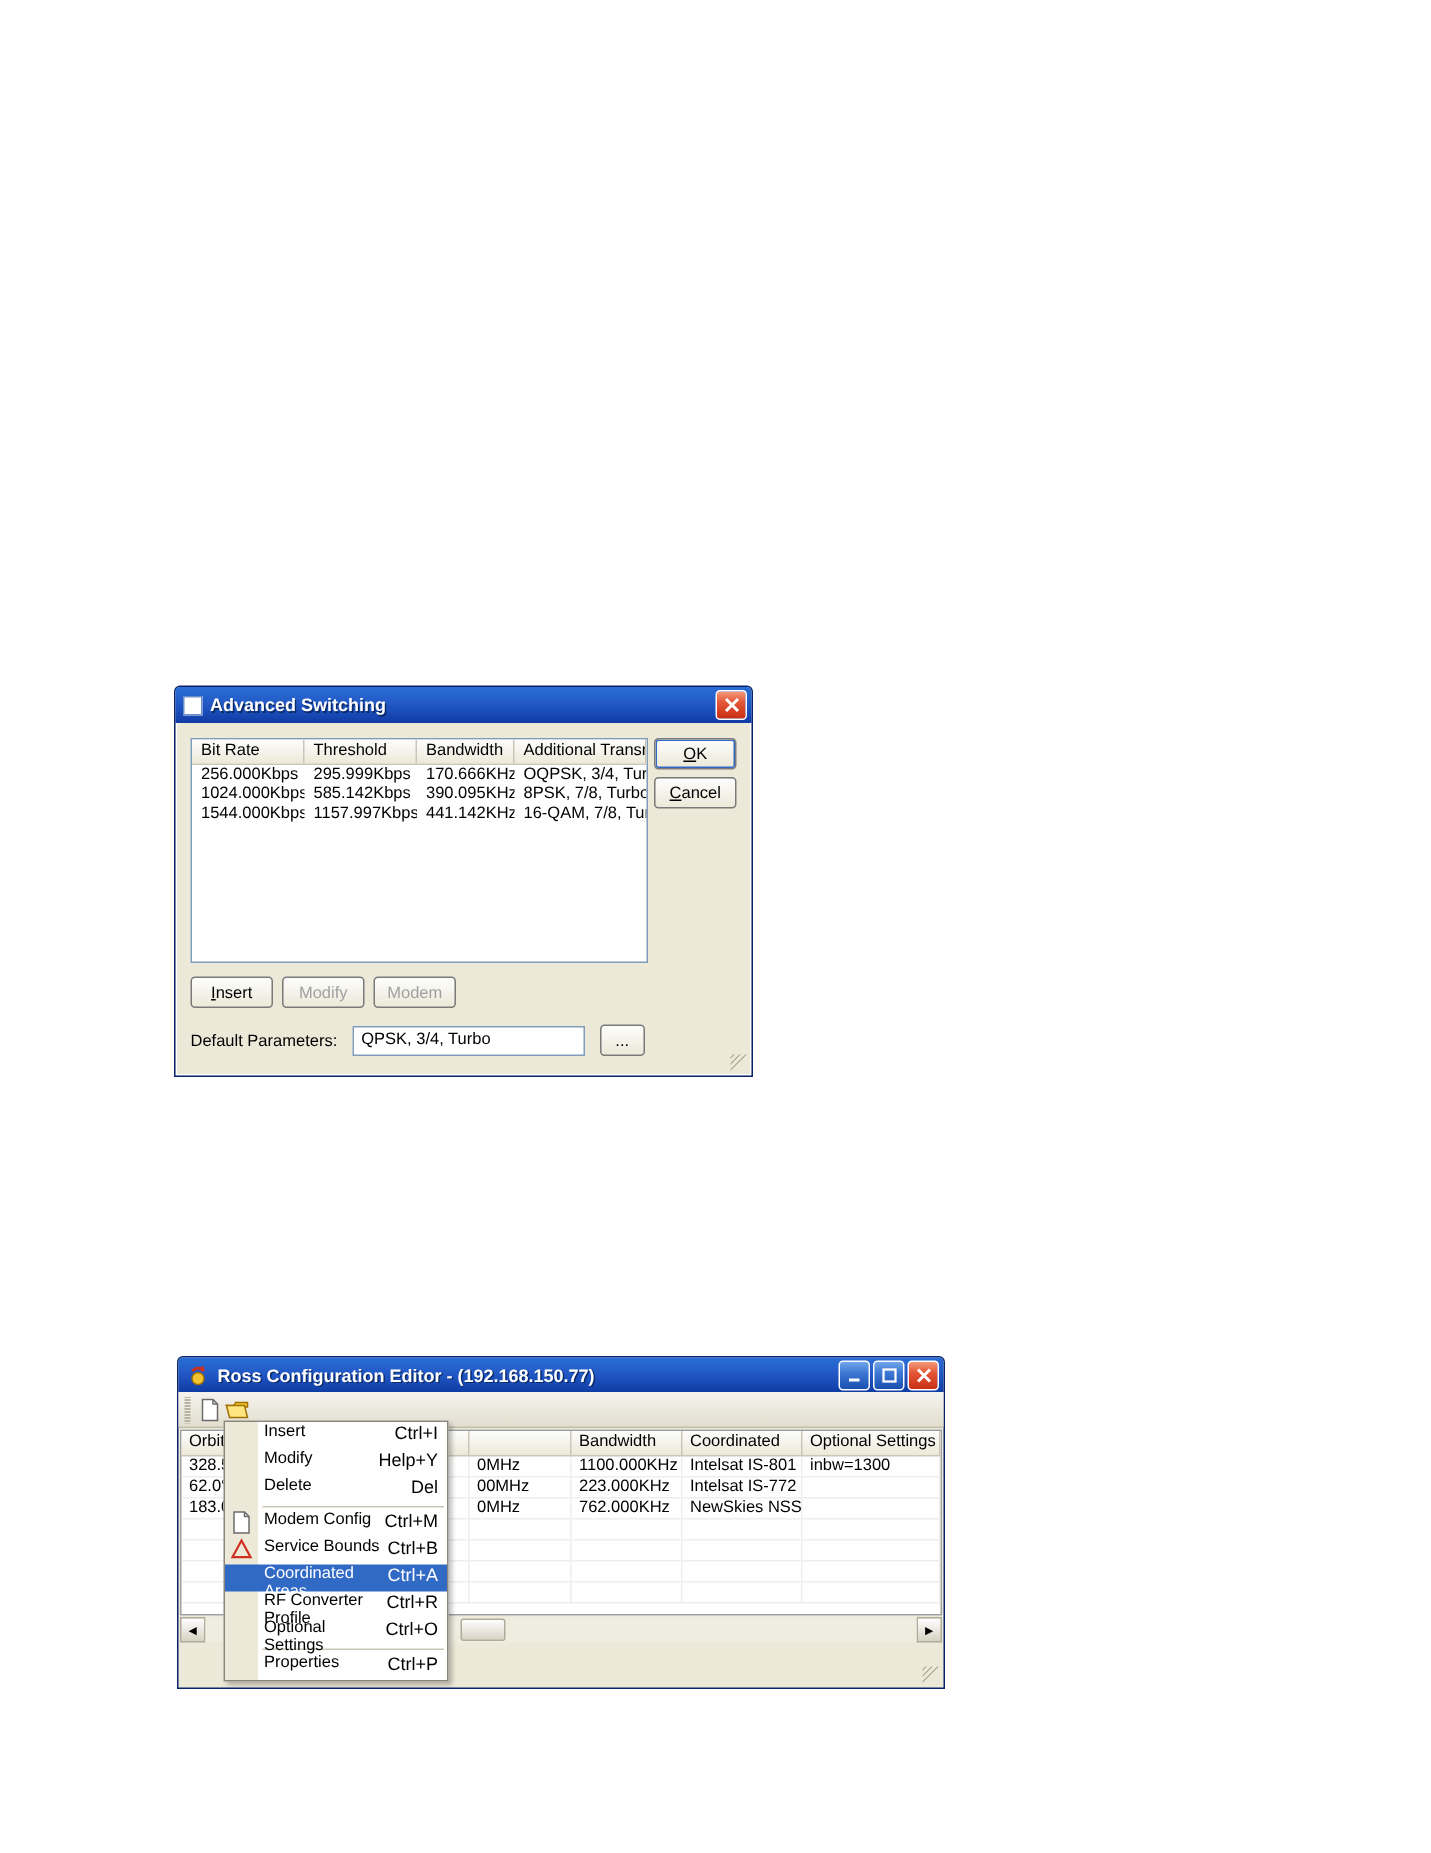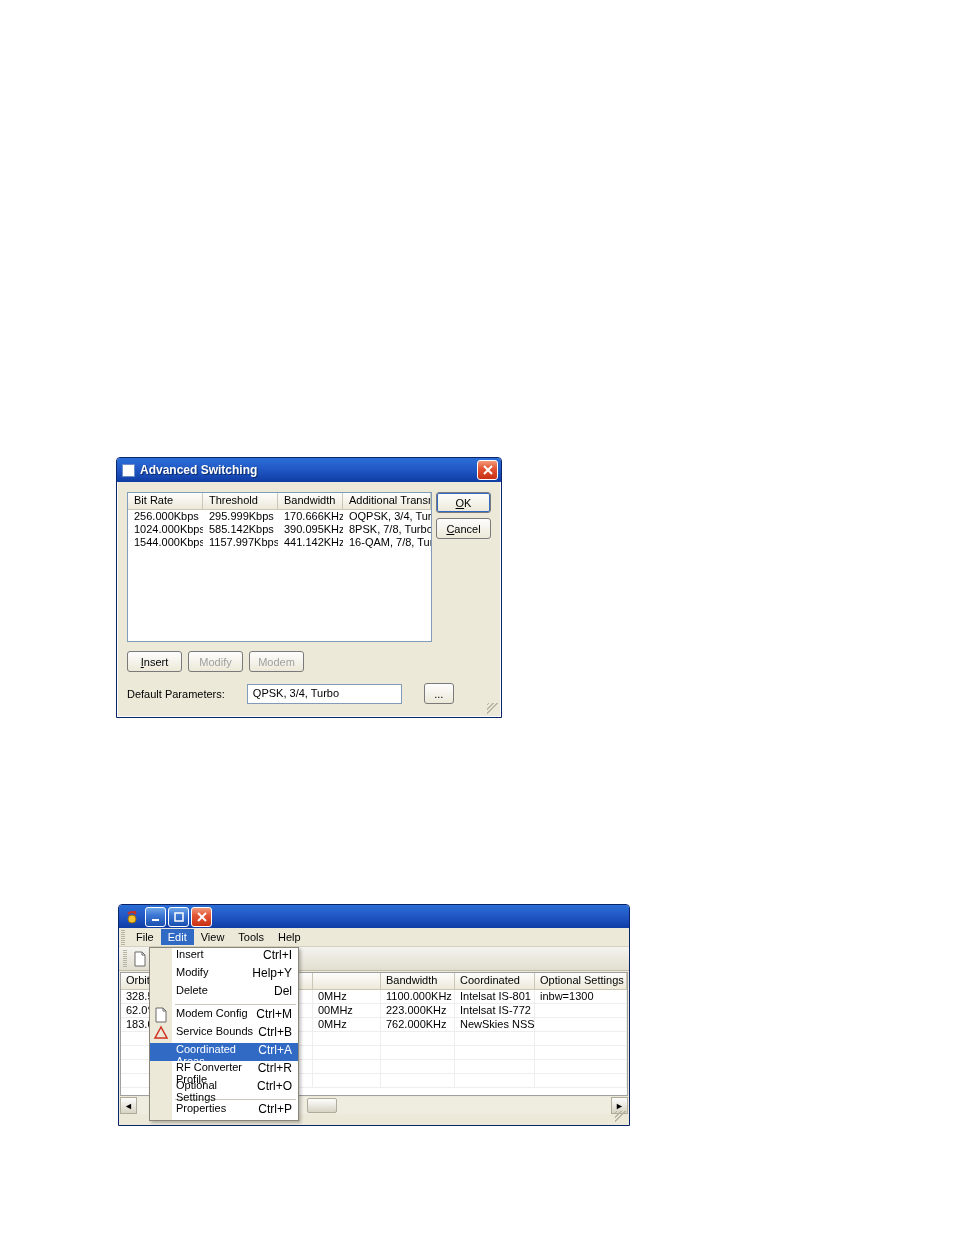--- a/index.html
+++ b/index.html
@@ -90,21 +90,21 @@
     font-size: 11px;
     padding: 0 8px;
     display: inline-flex; align-items: center; justify-content: center;
     text-decoration: none; color: #000;
   }
   .btn.default { box-shadow: 0 0 0 1px #316ac5 inset; }
   .btn.disabled { color: #a0a0a0; }
   .btn u { text-decoration: underline; }
 
   .rowbtns { margin-top: 9px; display: flex; gap: 6px; }
-  .defparams { margin-top: 11px; display: flex; align-items: center; gap: 22px; font-size: 11px; }
+  .defparams { margin-top: 11px; display: flex; align-items: center; gap: 10px; font-size: 11px; }
   .defparams .field {
     width: 155px; height: 20px;
     background: #fff; border: 1px solid #7f9db9;
     padding: 2px 5px;
   }
   .ellipsis-btn { min-width: 30px; }
 
   .sizegrip {
     position: absolute; right: 2px; bottom: 2px;
     width: 12px; height: 12px;
@@ -285,47 +285,40 @@
 
 <div class="win2">
   <div class="titlebar">
     <span class="appicon">
       <svg viewBox="0 0 16 16">
         <circle cx="8" cy="10" r="4" fill="#f4c430" stroke="#a07000"></circle>
         <path d="M4 5 Q8 1 12 5" stroke="#cc3020" stroke-width="2" fill="none"></path>
         <circle cx="11" cy="3" r="1.2" fill="#cc3020"></circle>
       </svg>
     </span>
+    <span class="title">Ross Configuration Editor - (192.168.150.77)</span>
     <span class="winbtns">
       <span class="winbtn">
         <svg viewBox="0 0 10 10">
             <rect x="1" y="7" width="7" height="2" fill="#fff"></rect>
           </svg>
       </span>
       <span class="winbtn">
         <svg viewBox="0 0 10 10">
             <rect x="1" y="1" width="8" height="8" fill="none" stroke="#fff" stroke-width="1.5"></rect>
           </svg>
       </span>
       <span class="winbtn close">
         <svg viewBox="0 0 10 10">
             <path d="M1 1 L9 9 M9 1 L1 9" stroke="#fff" stroke-width="2"></path>
           </svg>
       </span>
     </span>
   </div>
 
-  <div class="menubar">
-    <span class="handle"></span>
-    <span class="mitem">File</span>
-    <span class="mitem open">Edit</span>
-    <span class="mitem">View</span>
-    <span class="mitem">Tools</span>
-    <span class="mitem">Help</span>
-  </div>
 
   <div class="toolbar">
     <span class="handle"></span>
     <span class="tbicon">
       <svg viewBox="0 0 16 16">
           <path d="M3 1h7l3 3v11H3z" fill="#fff" stroke="#6b6b6b"></path>
           <path d="M10 1v3h3" fill="none" stroke="#6b6b6b"></path>
         </svg>
     </span>
     <span class="tbicon">

